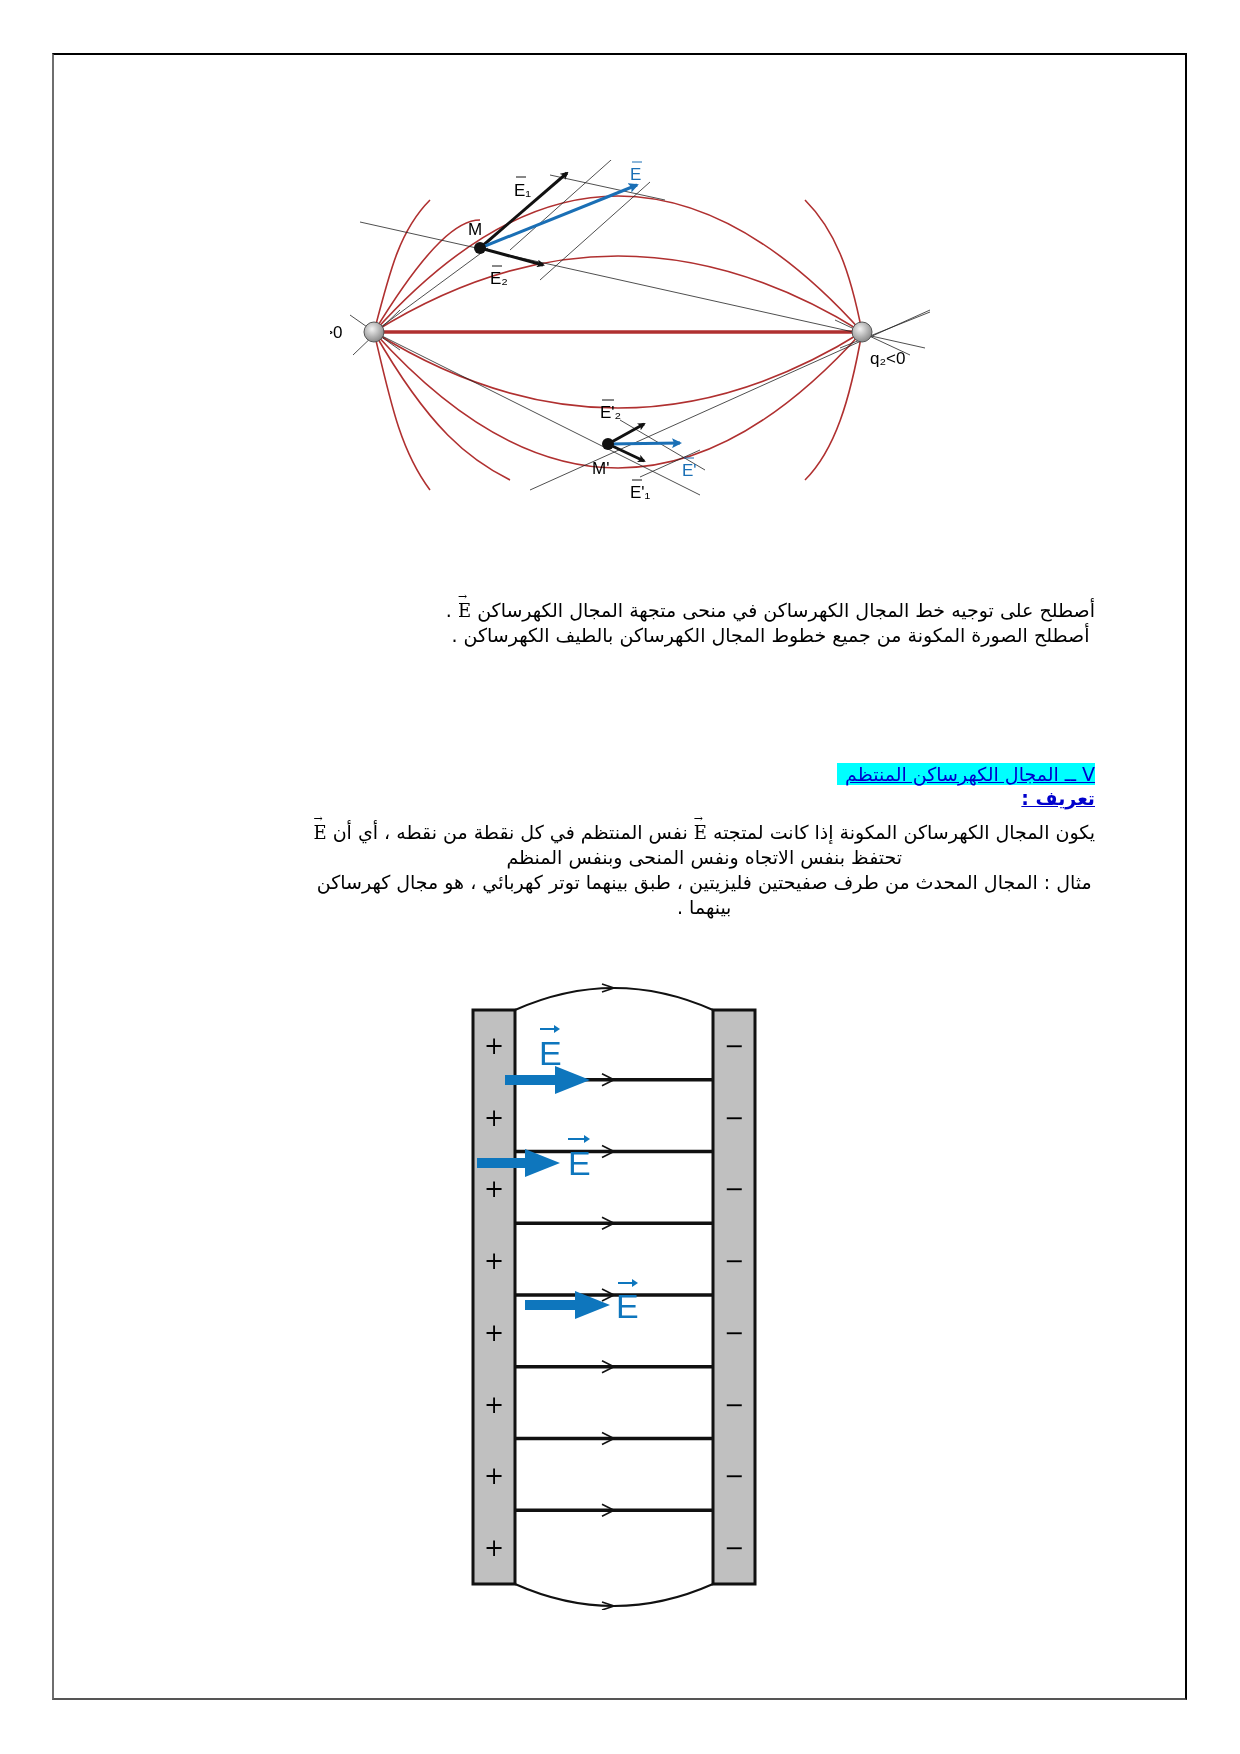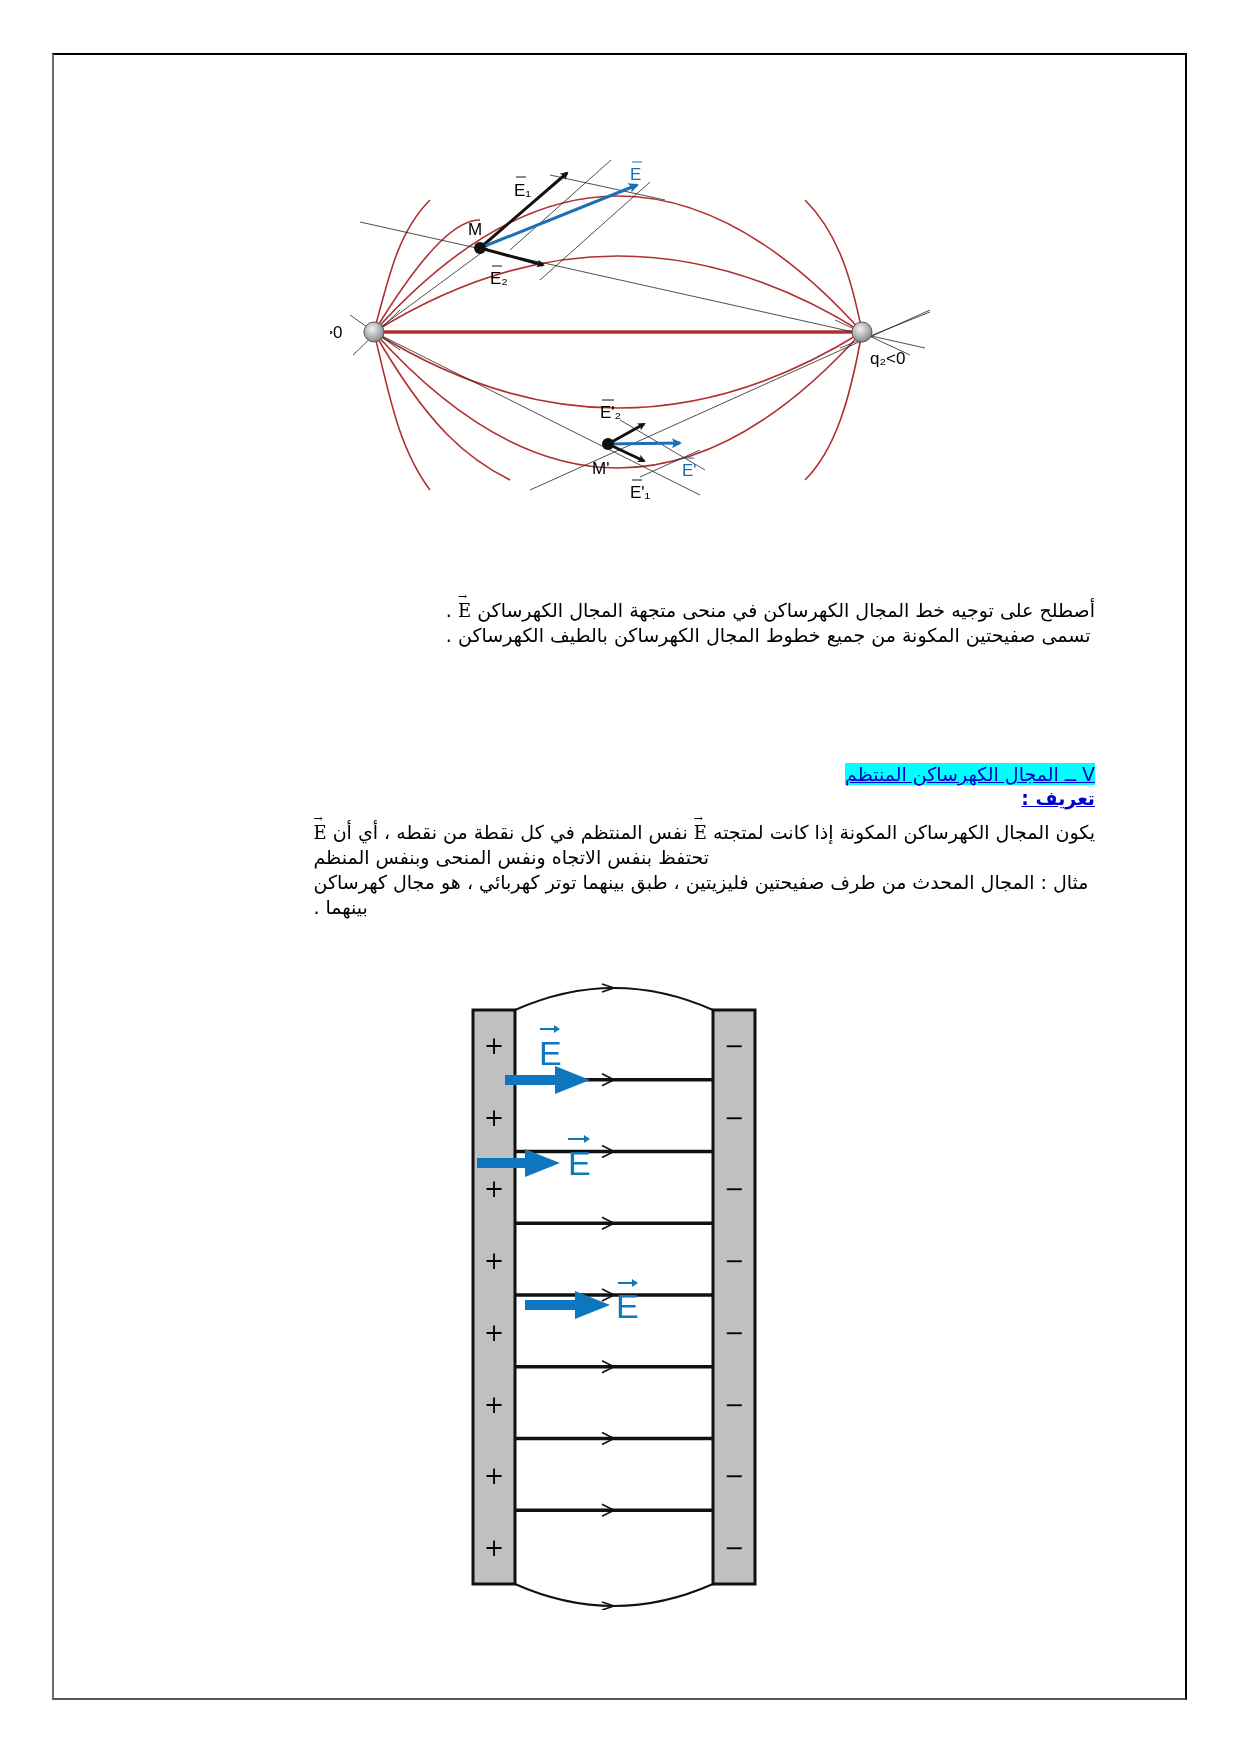--- a/index.html
+++ b/index.html
@@ -4,26 +4,26 @@
 <style>
   html, body { margin: 0; padding: 0; background: #ffffff; }
   body { width: 1240px; height: 1754px; position: relative; overflow: hidden;
          font-family: "DejaVu Sans", sans-serif; color: #000; }
   .page-frame { position: absolute; left: 52px; top: 53px; width: 1135px; height: 1647px;
                 border-top: 2px solid #000; border-right: 2px solid #000;
                 border-left: 2px solid #6e6e6e; border-bottom: 2px solid #555;
                 box-sizing: border-box; }
   .fig { position: absolute; }
   .fig svg { display: block; }
-  .para { position: absolute; direction: rtl; text-align: left; font-size: 19px; line-height: 24px;
+  .para { position: absolute; direction: rtl; text-align: center; font-size: 19px; line-height: 24px;
           white-space: nowrap; }
   .vec { font-family: "DejaVu Serif", serif; font-size: 18px; position: relative; display: inline-block; }
   .vec::before { content: "\2192"; position: absolute; top: -14px; left: 0; font-size: 11px; }
   .heading { position: absolute; direction: rtl; text-align: right; font-size: 19px; line-height: 24px; }
-  .hl { background: #00ffff; color: #0000cc; text-decoration: underline; }
+  .hl { background: #00ffff; color: #0000cc; text-decoration: underline; padding-left: 8px; }
   .def { color: #0000cc; text-decoration: underline; font-weight: bold; text-align: right; }
 </style>
 </head>
 <body>
 
 <div class="page-frame"></div>
 
 <div class="fig" style="left:330px; top:160px;">
   <svg id="fig1" width="700" height="410" viewBox="0 0 700 410">
     <defs>
@@ -111,21 +111,21 @@
     </g>
   </svg>
 </div>
 
 <div class="para" style="right:145px; top:598px;">
   <div>
     <span>أصطلح على توجيه خط المجال الكهرساكن في منحى متجهة المجال الكهرساكن</span>
     <span class="vec">E</span>
     <span>.</span>
   </div>
-  <div>تسمى صفيحتين المكونة من جميع خطوط المجال الكهرساكن بالطيف الكهرساكن .</div>
+  <div>أصطلح الصورة المكونة من جميع خطوط المجال الكهرساكن بالطيف الكهرساكن .</div>
 </div>
 
 <div class="heading" style="right:145px; top:762px;">
   <span class="hl">V ــ المجال الكهرساكن المنتظم</span>
 </div>
 <div class="heading" style="right:145px; top:786px;">
   <span class="def">تعريف :</span>
 </div>
 
 <div class="para" style="right:145px; top:820px; line-height:25px;">

